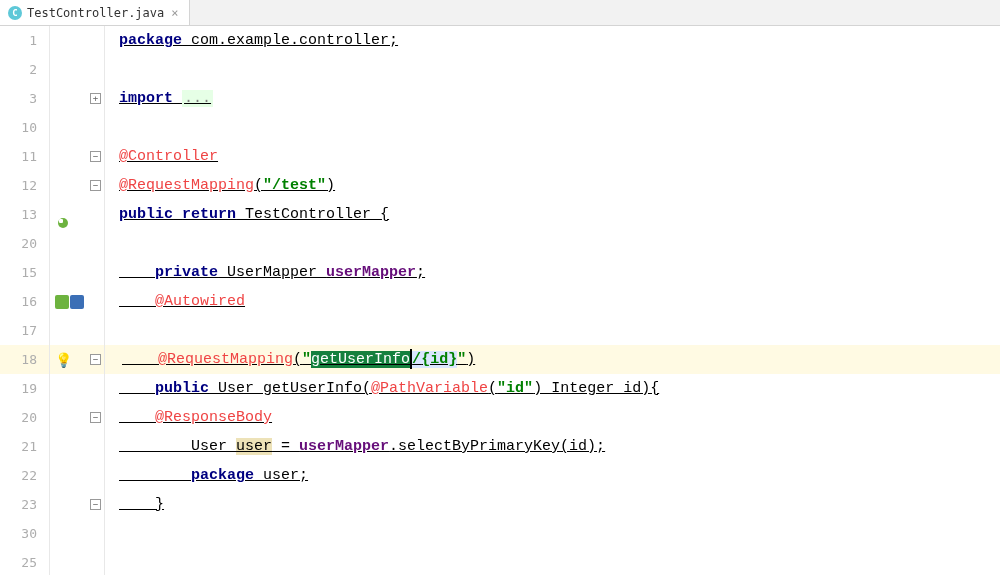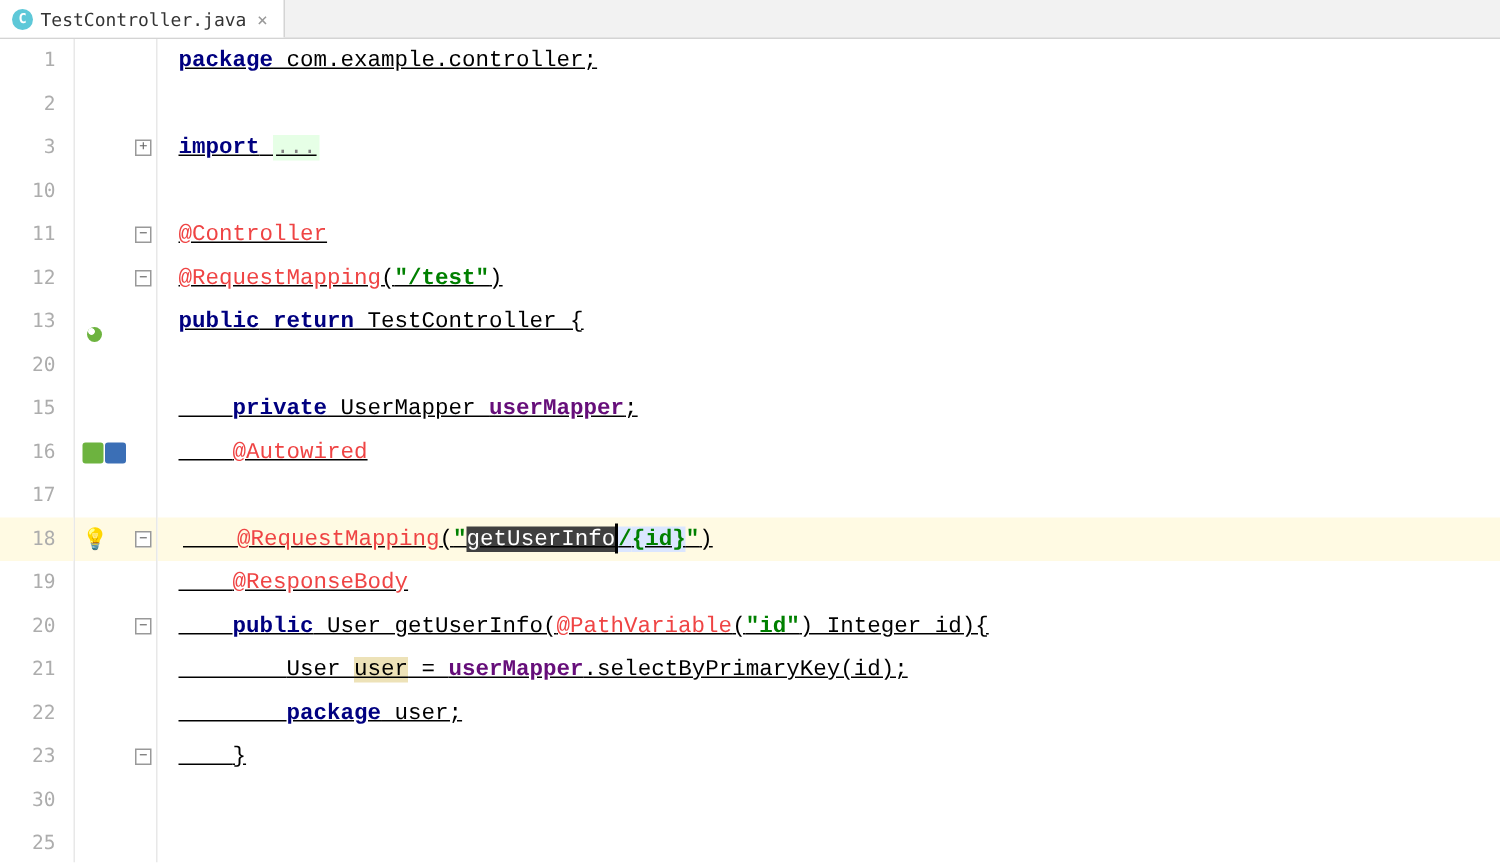--- a/index.html
+++ b/index.html
@@ -150,21 +150,21 @@
     }
     .highlighted {
       background: #fffae3;
       padding-left: 17px;
     }
     .kw { color: #000080; font-weight: bold; }
     .anno { color: #ef4444; }
     .str { color: #008000; font-weight: bold; }
     .field { color: #660e7a; font-weight: bold; }
     .folded { background: #e6ffe6; color: #808080; padding: 0 2px; }
-    .selected { background: #404040; color: #fff; }
+    .selected { background: #15803d; color: #fff; }
     .selected-light { background: #dbe6ff; }
     .hl-var { background: #ede2b8; }
     .cursor-mark { border-right: 2px solid #000; display: inline-block; height: 20px; vertical-align: middle; }
     .spacer-icons {
       position: absolute;
       left: 5px;
     }
   </style>
 </head>
 <body>
@@ -248,21 +248,21 @@
     <div class="code-line"><span class="kw">import</span> <span class="folded">...</span></div>
     <div class="code-line"></div>
     <div class="code-line"><span class="anno">@Controller</span></div>
     <div class="code-line"><span class="anno">@RequestMapping</span><span>(</span><span class="str">"/test"</span><span>)</span></div>
     <div class="code-line"><span class="kw">public</span> <span class="kw">return</span><span> TestController {</span></div>
     <div class="code-line"></div>
     <div class="code-line">    <span class="kw">private</span><span> UserMapper </span><span class="field">userMapper</span><span>;</span></div>
     <div class="code-line">    <span class="anno">@Autowired</span></div>
     <div class="code-line"></div>
     <div class="code-line highlighted">    <span class="anno">@RequestMapping</span><span>(</span><span class="str">"</span><span class="selected">getUserInfo</span><span class="cursor-mark"></span><span class="selected-light str">/</span><span class="selected-light str">{id}</span><span class="str">"</span><span>)</span></div>
+    <div class="code-line">    <span class="kw">public</span><span> User getUserInfo(</span><span class="anno">@PathVariable</span><span>(</span><span class="str">"id"</span><span>) Integer id){</span></div>
     <div class="code-line">    <span class="anno">@ResponseBody</span></div>
-    <div class="code-line">    <span class="kw">public</span><span> User getUserInfo(</span><span class="anno">@PathVariable</span><span>(</span><span class="str">"id"</span><span>) Integer id){</span></div>
     <div class="code-line">        <span>User </span><span class="hl-var">user</span><span> = </span><span class="field">userMapper</span><span>.selectByPrimaryKey(id);</span></div>
     <div class="code-line">        <span class="kw">package</span><span> user;</span></div>
     <div class="code-line">    <span>}</span></div>
     <div class="code-line"></div>
     <div class="code-line"></div>
   </div>
 </div>
 
 </body></html>

